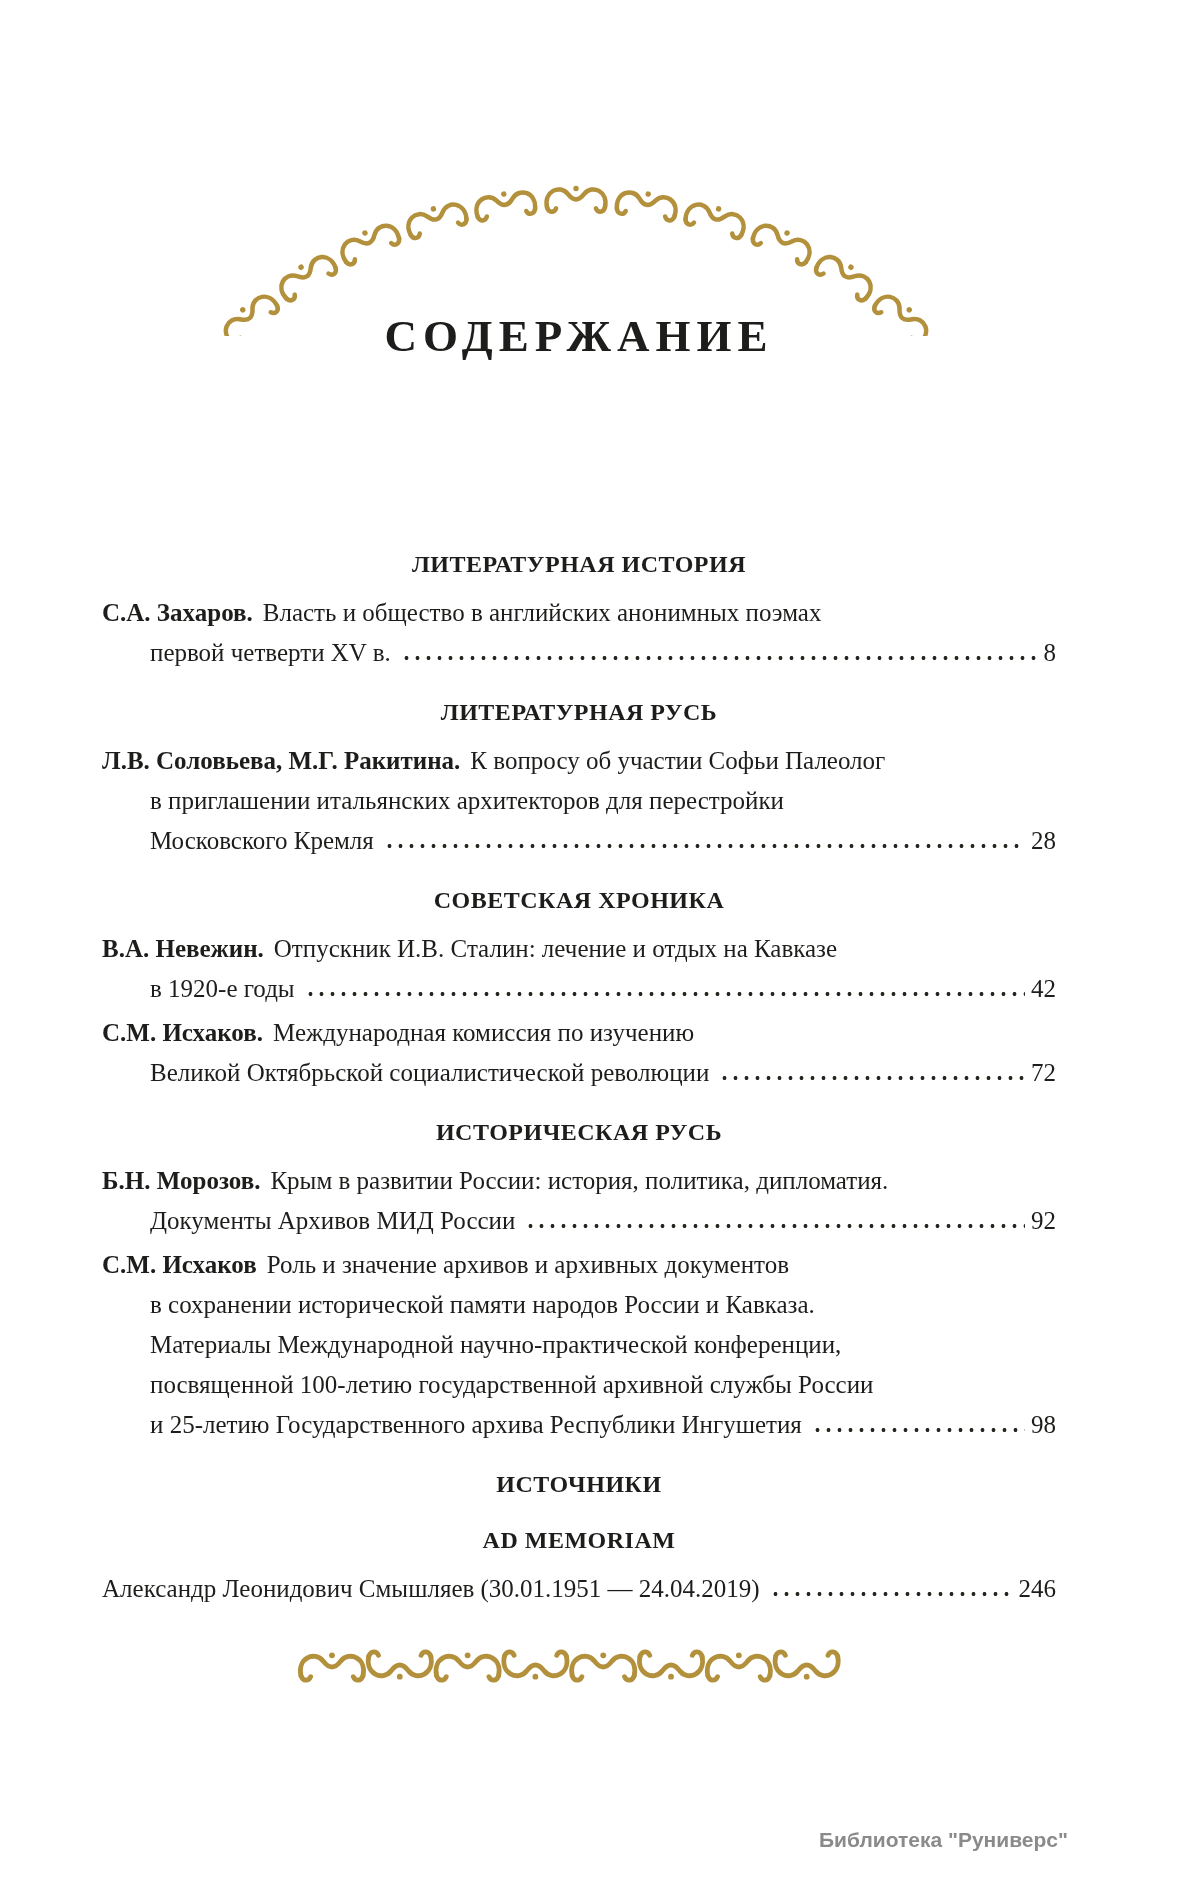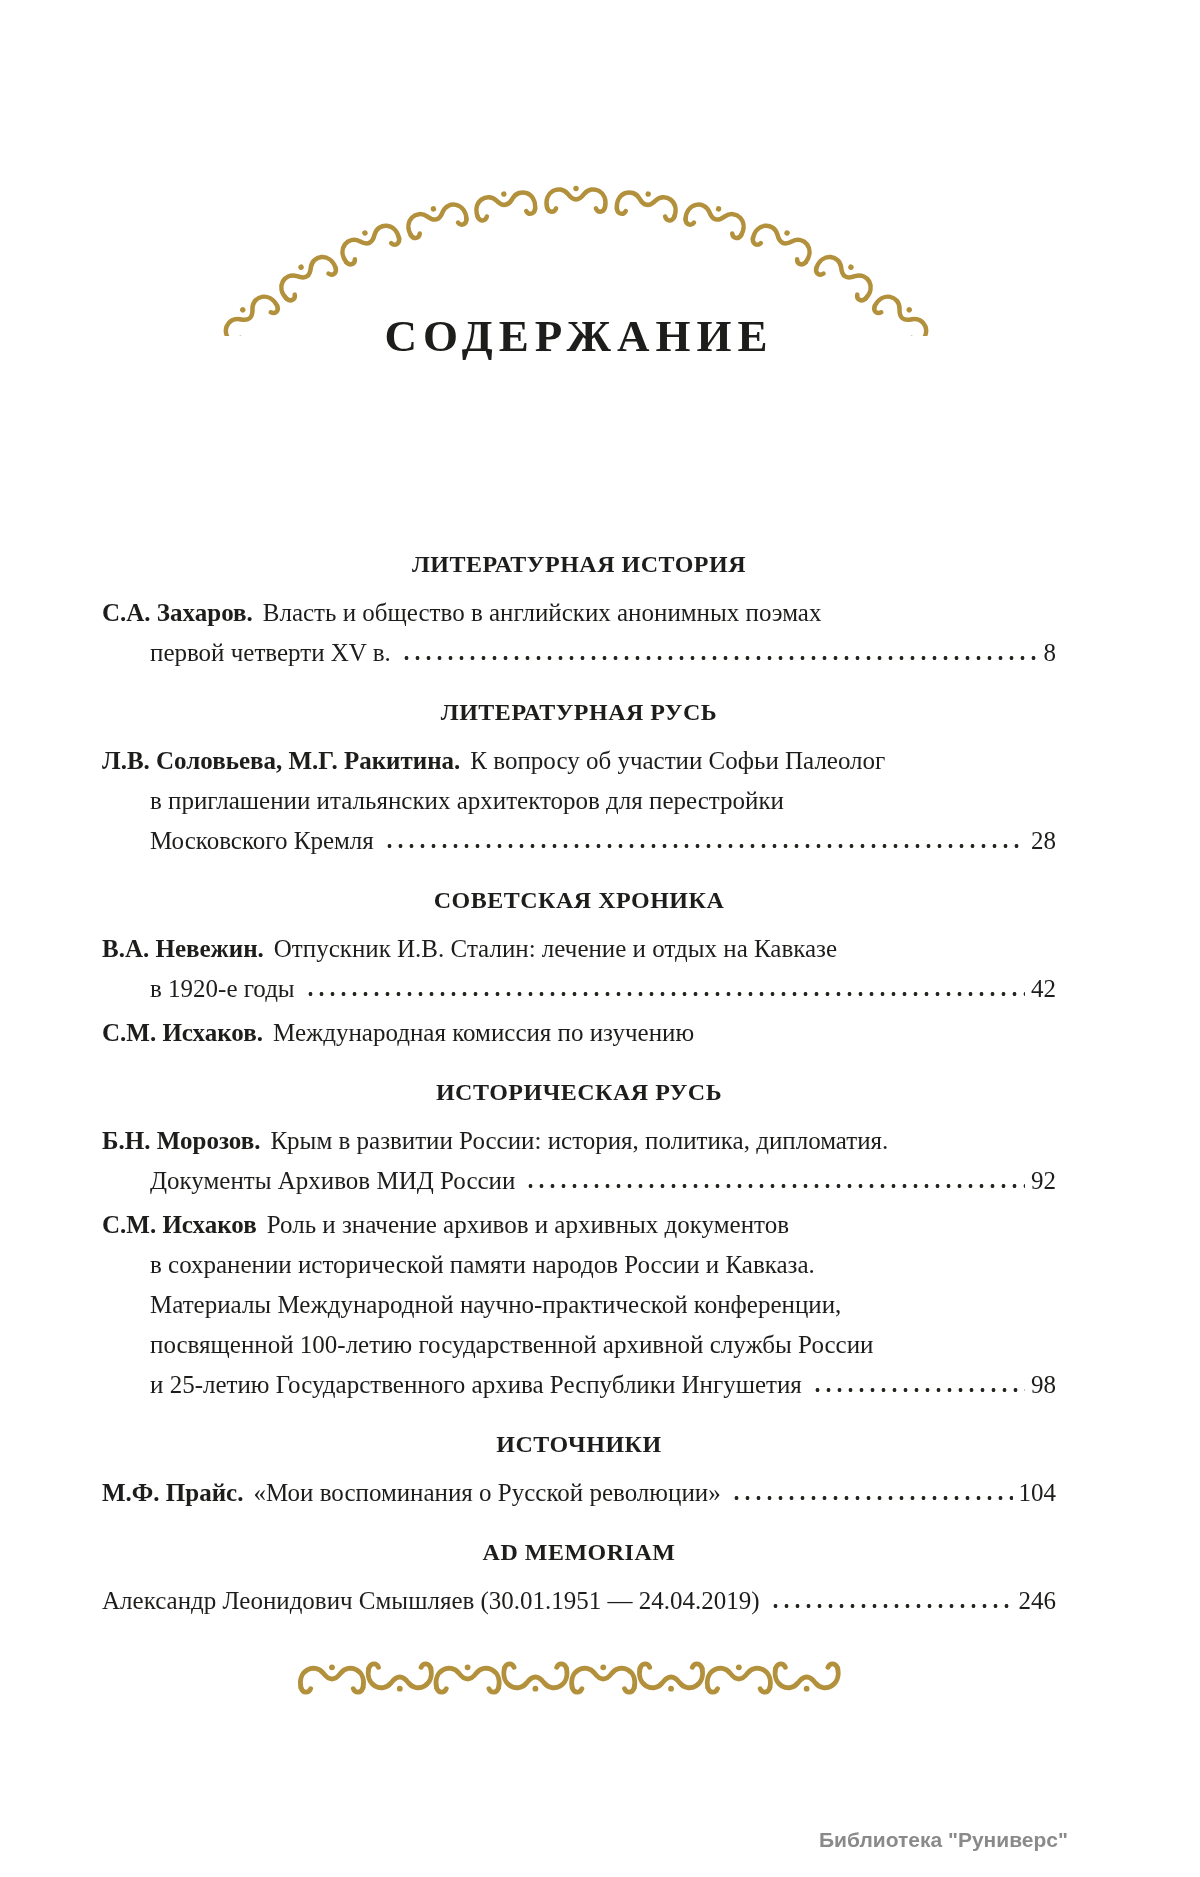--- a/index.html
+++ b/index.html
@@ -163,20 +163,25 @@
             <span class="line-text">в 1920-е годы</span>
             <span class="leader"></span>
             <span class="page-num">42</span>
           </div>
         </div>
         <div class="entry">
           <div class="entry-line">
             <span class="author">С.М. Исхаков.</span>
             <span class="line-text">Международная комиссия по изучению</span>
           </div>
+          <div class="entry-line cont">
+            <span class="line-text">Великой Октябрьской социалистической революции</span>
+            <span class="leader"></span>
+            <span class="page-num">72</span>
+          </div>
         </div>
         <div class="section-heading">ИСТОРИЧЕСКАЯ РУСЬ</div>
         <div class="entry">
           <div class="entry-line">
             <span class="author">Б.Н. Морозов.</span>
             <span class="line-text">Крым в развитии России: история, политика, дипломатия.</span>
           </div>
           <div class="entry-line cont">
             <span class="line-text">Документы Архивов МИД России</span>
             <span class="leader"></span>
@@ -197,28 +202,20 @@
           <div class="entry-line cont">
             <span class="line-text">посвященной 100-летию государственной архивной службы России</span>
           </div>
           <div class="entry-line cont">
             <span class="line-text">и 25-летию Государственного архива Республики Ингушетия</span>
             <span class="leader"></span>
             <span class="page-num">98</span>
           </div>
         </div>
         <div class="section-heading">ИСТОЧНИКИ</div>
-        <div class="entry">
-          <div class="entry-line">
-            <span class="author">М.Ф. Прайс.</span>
-            <span class="line-text">«Мои воспоминания о Русской революции»</span>
-            <span class="leader"></span>
-            <span class="page-num">104</span>
-          </div>
-        </div>
         <div class="section-heading">AD MEMORIAM</div>
         <div class="entry">
           <div class="entry-line">
             <span class="line-text">Александр Леонидович Смышляев (30.01.1951 — 24.04.2019)</span>
             <span class="leader"></span>
             <span class="page-num">246</span>
           </div>
         </div>
       </div>
 

